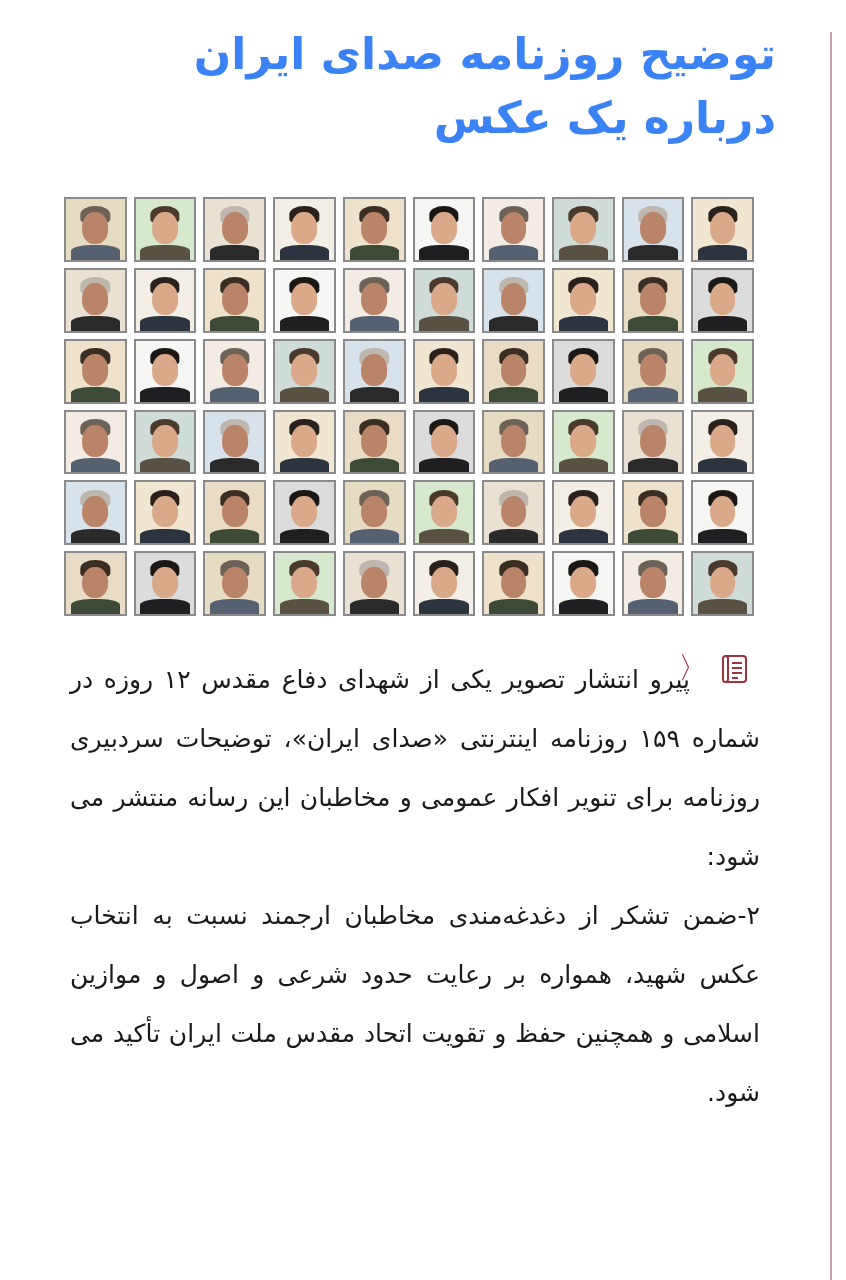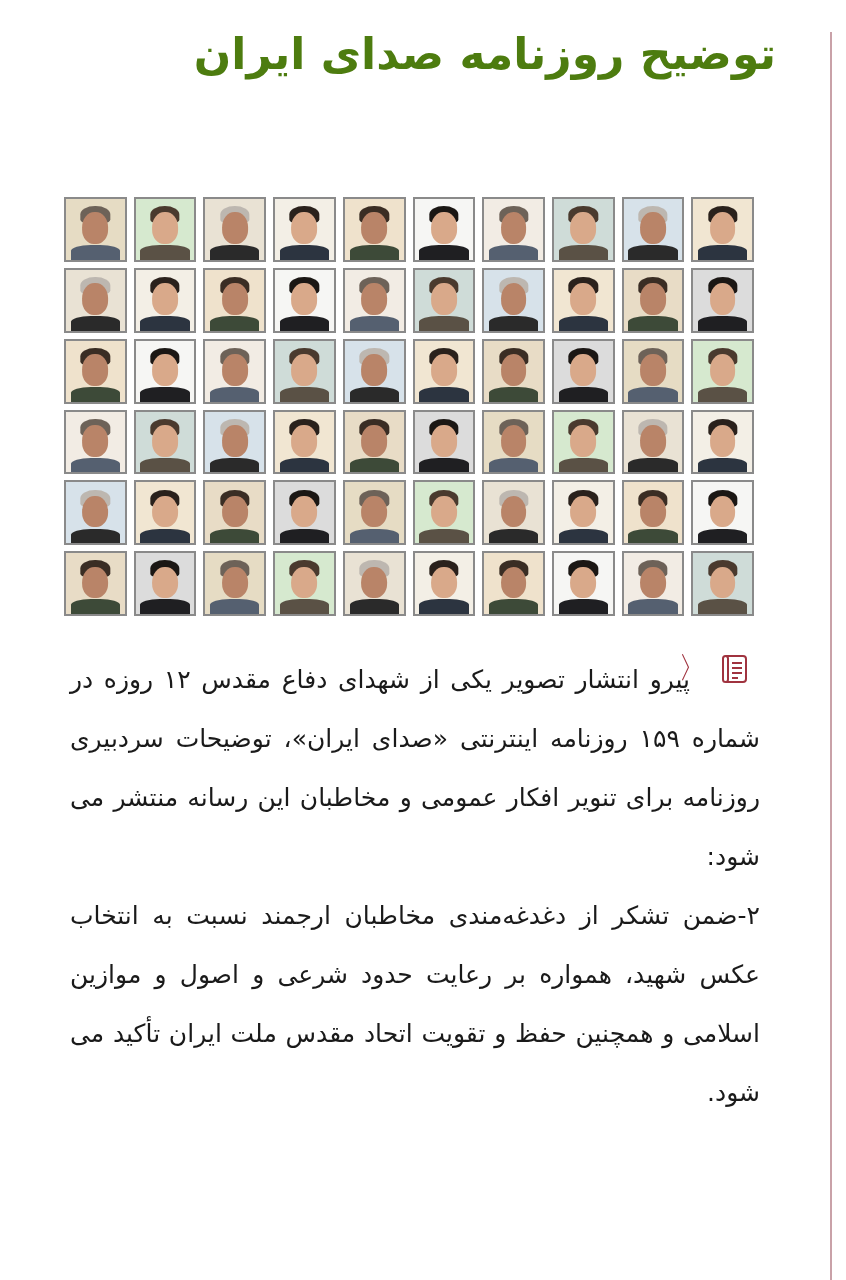--- a/index.html
+++ b/index.html
@@ -8,21 +8,21 @@
     font-family: "DejaVu Sans", sans-serif; color: #111;
   }
   .side-rule {
     position: absolute; left: 830px; top: 32px; width: 2px; height: 1248px;
     background: #c9a1a8;
   }
   .title {
     position: absolute; right: 70px; top: 22px; width: 700px;
     direction: rtl; text-align: right;
     font-family: "DejaVu Sans", sans-serif; font-weight: bold;
-    font-size: 44px; line-height: 64px; color: #4d7c0f; letter-spacing: -1px;
+    font-size: 44px; line-height: 64px; color: #3b82f6; letter-spacing: -1px;
   }
   .grid {
     position: absolute; left: 64px; top: 197px; width: 690px; height: 419px;
     display: grid; grid-template-columns: repeat(10, 1fr); grid-template-rows: repeat(6, 1fr);
     column-gap: 7px; row-gap: 6px; direction: rtl;
   }
   .cell {
     border: 2px solid #8a8a8a; box-sizing: border-box; position: relative; overflow: hidden;
     background: #efe7d8;
   }
@@ -52,20 +52,21 @@
   .body-text p { margin: 0; }
   .para1 { text-indent: 70px; }
 </style>
 </head>
 <body>
 
 <div class="side-rule"></div>
 
 <div class="title">
   <div>توضیح روزنامه صدای ایران</div>
+  <div>درباره یک عکس</div>
 </div>
 
 <div class="grid" id="grid">
     <div class="cell" style="background: rgb(241, 230, 210);">
       <div class="body" style="background: rgb(44, 52, 64);"></div>
       <div class="hair" style="background: rgb(42, 33, 28);"></div>
       <div class="face" style="background: rgb(217, 169, 138);"></div>
     </div>
     <div class="cell" style="background: rgb(215, 226, 234);">
       <div class="body" style="background: rgb(42, 42, 42);"></div>

